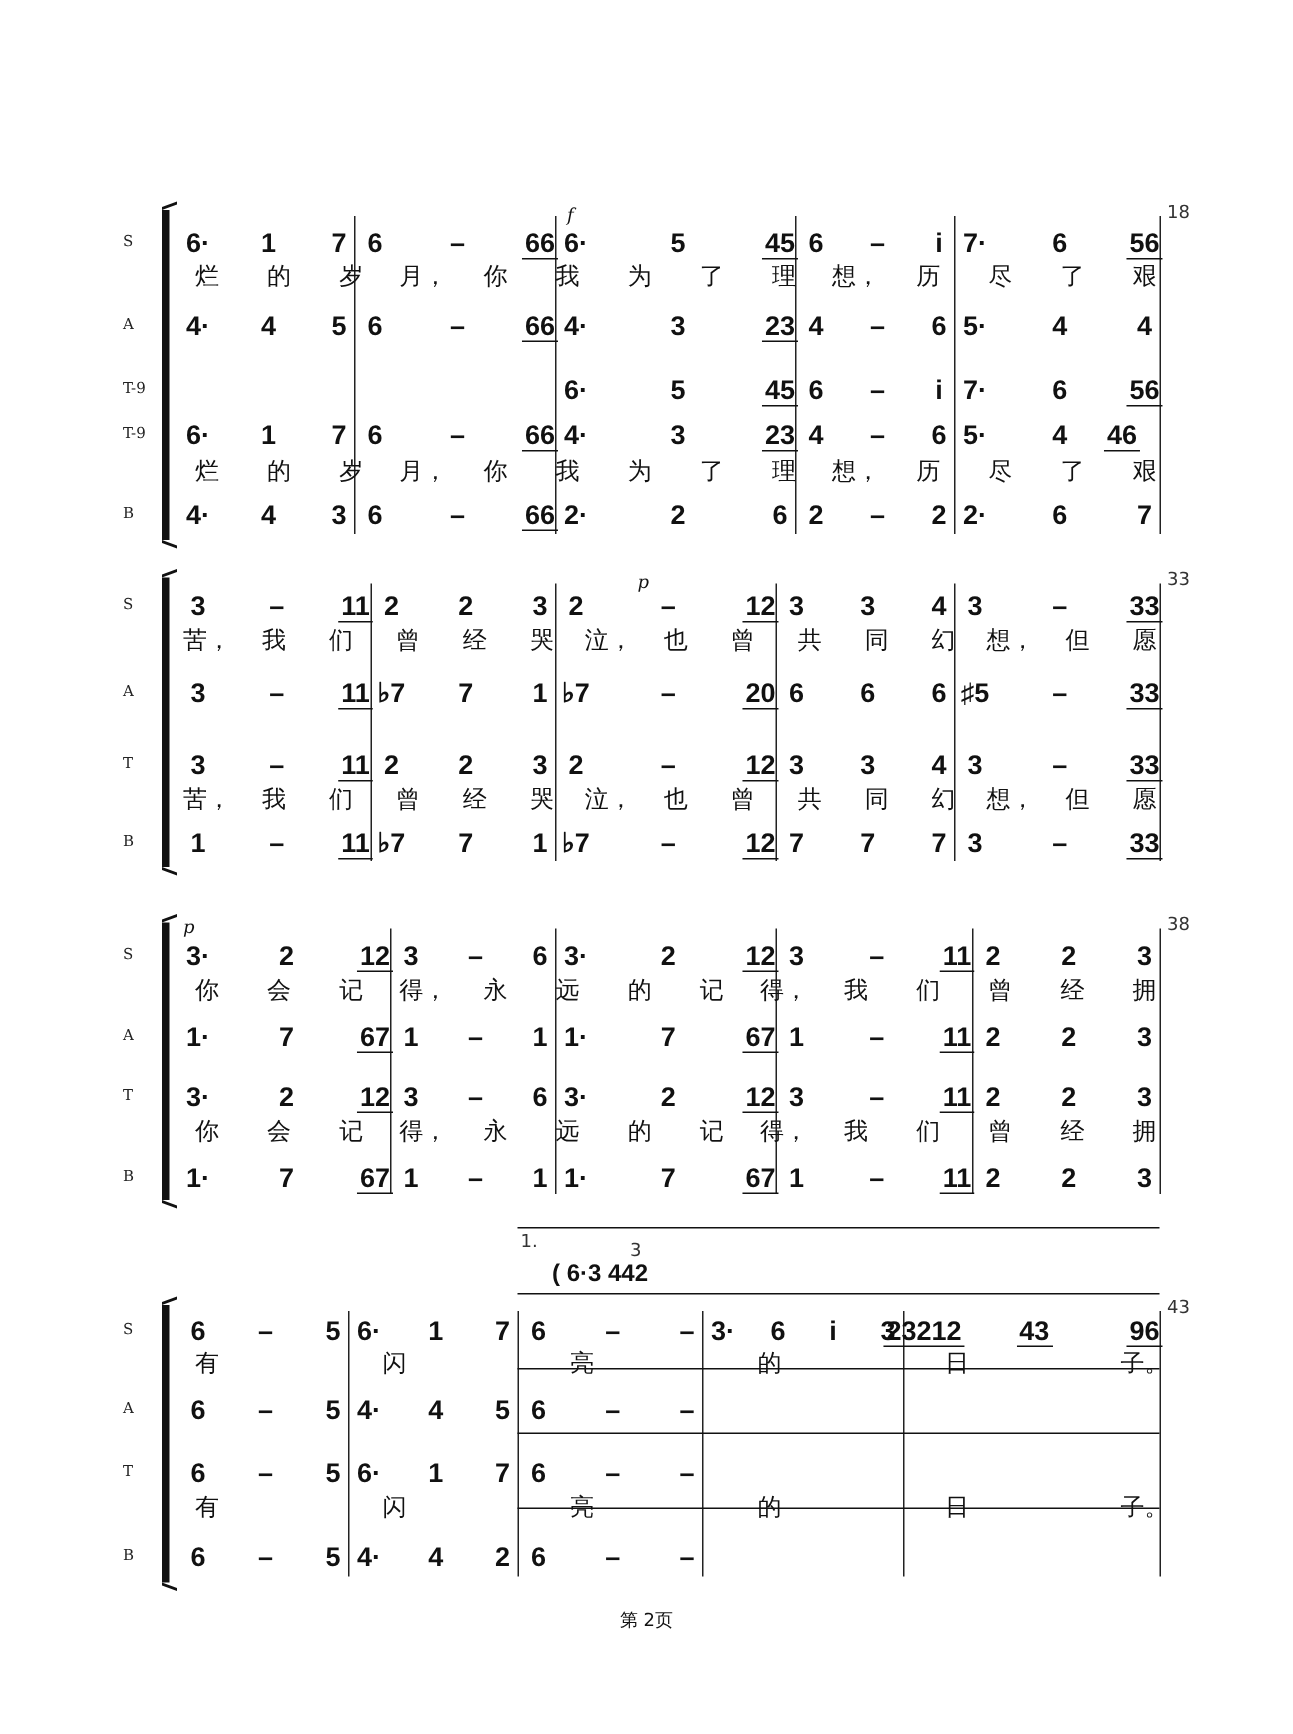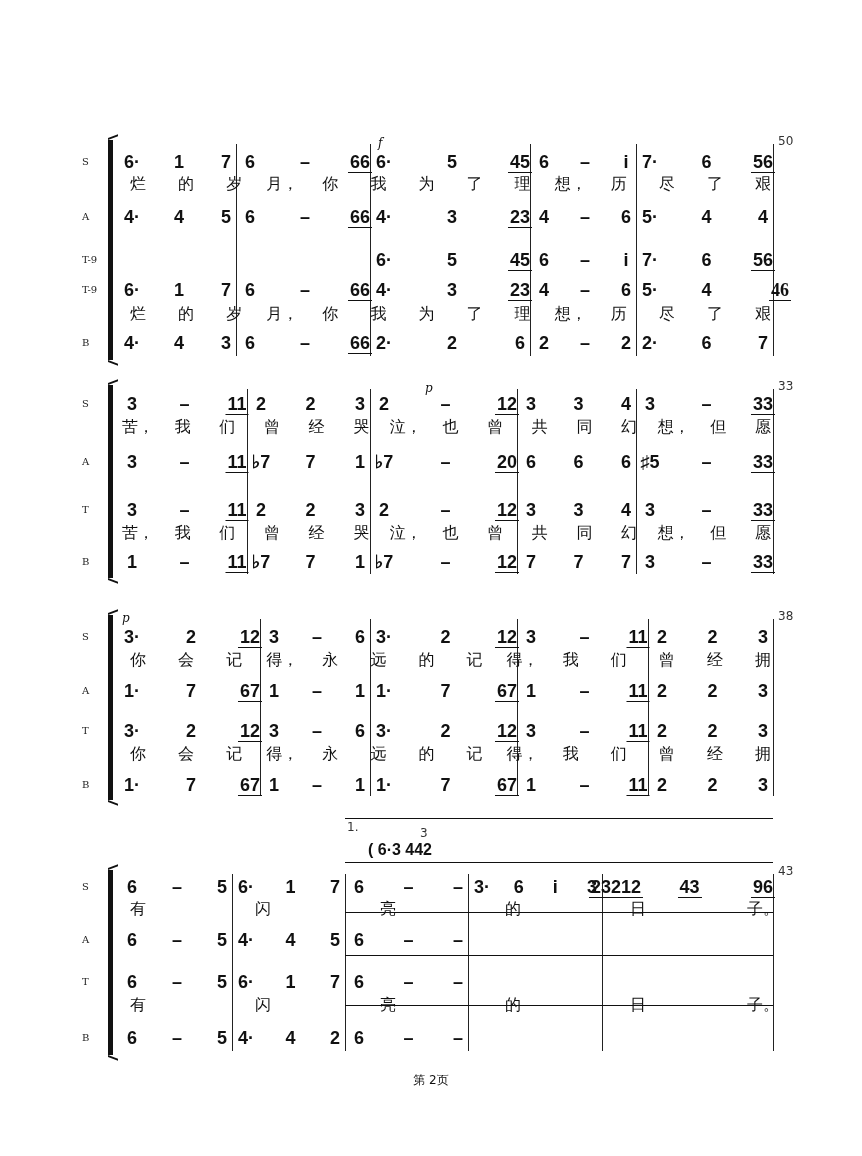--- a/index.html
+++ b/index.html
@@ -26,21 +26,21 @@
     <div class="part" style="left: 82px; top: 156px;">S</div>
     <div class="part" style="left: 82px; top: 211px;">A</div>
     <div class="part" style="left: 82px; top: 254px;">T-9</div>
     <div class="part" style="left: 82px; top: 284px;">T-9</div>
     <div class="part" style="left: 82px; top: 337px;">B</div>
     <div class="bar" style="left: 236px; top: 144px; height: 212px;"></div>
     <div class="bar" style="left: 370px; top: 144px; height: 212px;"></div>
     <div class="bar" style="left: 530px; top: 144px; height: 212px;"></div>
     <div class="bar" style="left: 636px; top: 144px; height: 212px;"></div>
     <div class="bar" style="left: 773px; top: 144px; height: 212px;"></div>
-    <div class="mnum" style="left: 778px; top: 134px;">50</div>
+    <div class="mnum" style="left: 778px; top: 134px;">18</div>
     <div class="n" style="left: 132px; top: 152px; width: auto; padding: 0px 2px;">6·</div>
     <div class="n" style="left: 179px; top: 152px; width: auto; padding: 0px 2px;">1</div>
     <div class="n" style="left: 226px; top: 152px; width: auto; padding: 0px 2px;">7</div>
     <div class="n" style="left: 250px; top: 152px; width: auto; padding: 0px 2px;">6</div>
     <div class="n" style="left: 305px; top: 152px; width: auto; padding: 0px 2px;">–</div>
     <div class="n u" style="left: 360px; top: 152px; width: auto; padding: 0px 2px;">66</div>
     <div class="n" style="left: 384px; top: 152px; width: auto; padding: 0px 2px;">6·</div>
     <div class="n" style="left: 452px; top: 152px; width: auto; padding: 0px 2px;">5</div>
     <div class="n u" style="left: 520px; top: 152px; width: auto; padding: 0px 2px;">45</div>
     <div class="n" style="left: 544px; top: 152px; width: auto; padding: 0px 2px;">6</div>
@@ -80,21 +80,21 @@
     <div class="n" style="left: 305px; top: 280px; width: auto; padding: 0px 2px;">–</div>
     <div class="n u" style="left: 360px; top: 280px; width: auto; padding: 0px 2px;">66</div>
     <div class="n" style="left: 384px; top: 280px; width: auto; padding: 0px 2px;">4·</div>
     <div class="n" style="left: 452px; top: 280px; width: auto; padding: 0px 2px;">3</div>
     <div class="n u" style="left: 520px; top: 280px; width: auto; padding: 0px 2px;">23</div>
     <div class="n" style="left: 544px; top: 280px; width: auto; padding: 0px 2px;">4</div>
     <div class="n" style="left: 585px; top: 280px; width: auto; padding: 0px 2px;">–</div>
     <div class="n" style="left: 626px; top: 280px; width: auto; padding: 0px 2px;">6</div>
     <div class="n" style="left: 650px; top: 280px; width: auto; padding: 0px 2px;">5·</div>
     <div class="n" style="left: 706.5px; top: 280px; width: auto; padding: 0px 2px;">4</div>
-    <div class="n u" style="left: 780px; top: 280px; width: auto; padding: 0px 2px; font-family: Liberation Serif, serif;">46</div>
+    <div class="n u" style="left: 748px; top: 280px; width: auto; padding: 0px 2px;">46</div>
     <div class="n" style="left: 132px; top: 333px; width: auto; padding: 0px 2px;">4·</div>
     <div class="n" style="left: 179px; top: 333px; width: auto; padding: 0px 2px;">4</div>
     <div class="n" style="left: 226px; top: 333px; width: auto; padding: 0px 2px;">3</div>
     <div class="n" style="left: 250px; top: 333px; width: auto; padding: 0px 2px;">6</div>
     <div class="n" style="left: 305px; top: 333px; width: auto; padding: 0px 2px;">–</div>
     <div class="n u" style="left: 360px; top: 333px; width: auto; padding: 0px 2px;">66</div>
     <div class="n" style="left: 384px; top: 333px; width: auto; padding: 0px 2px;">2·</div>
     <div class="n" style="left: 452px; top: 333px; width: auto; padding: 0px 2px;">2</div>
     <div class="n" style="left: 520px; top: 333px; width: auto; padding: 0px 2px;">6</div>
     <div class="n" style="left: 544px; top: 333px; width: auto; padding: 0px 2px;">2</div>

